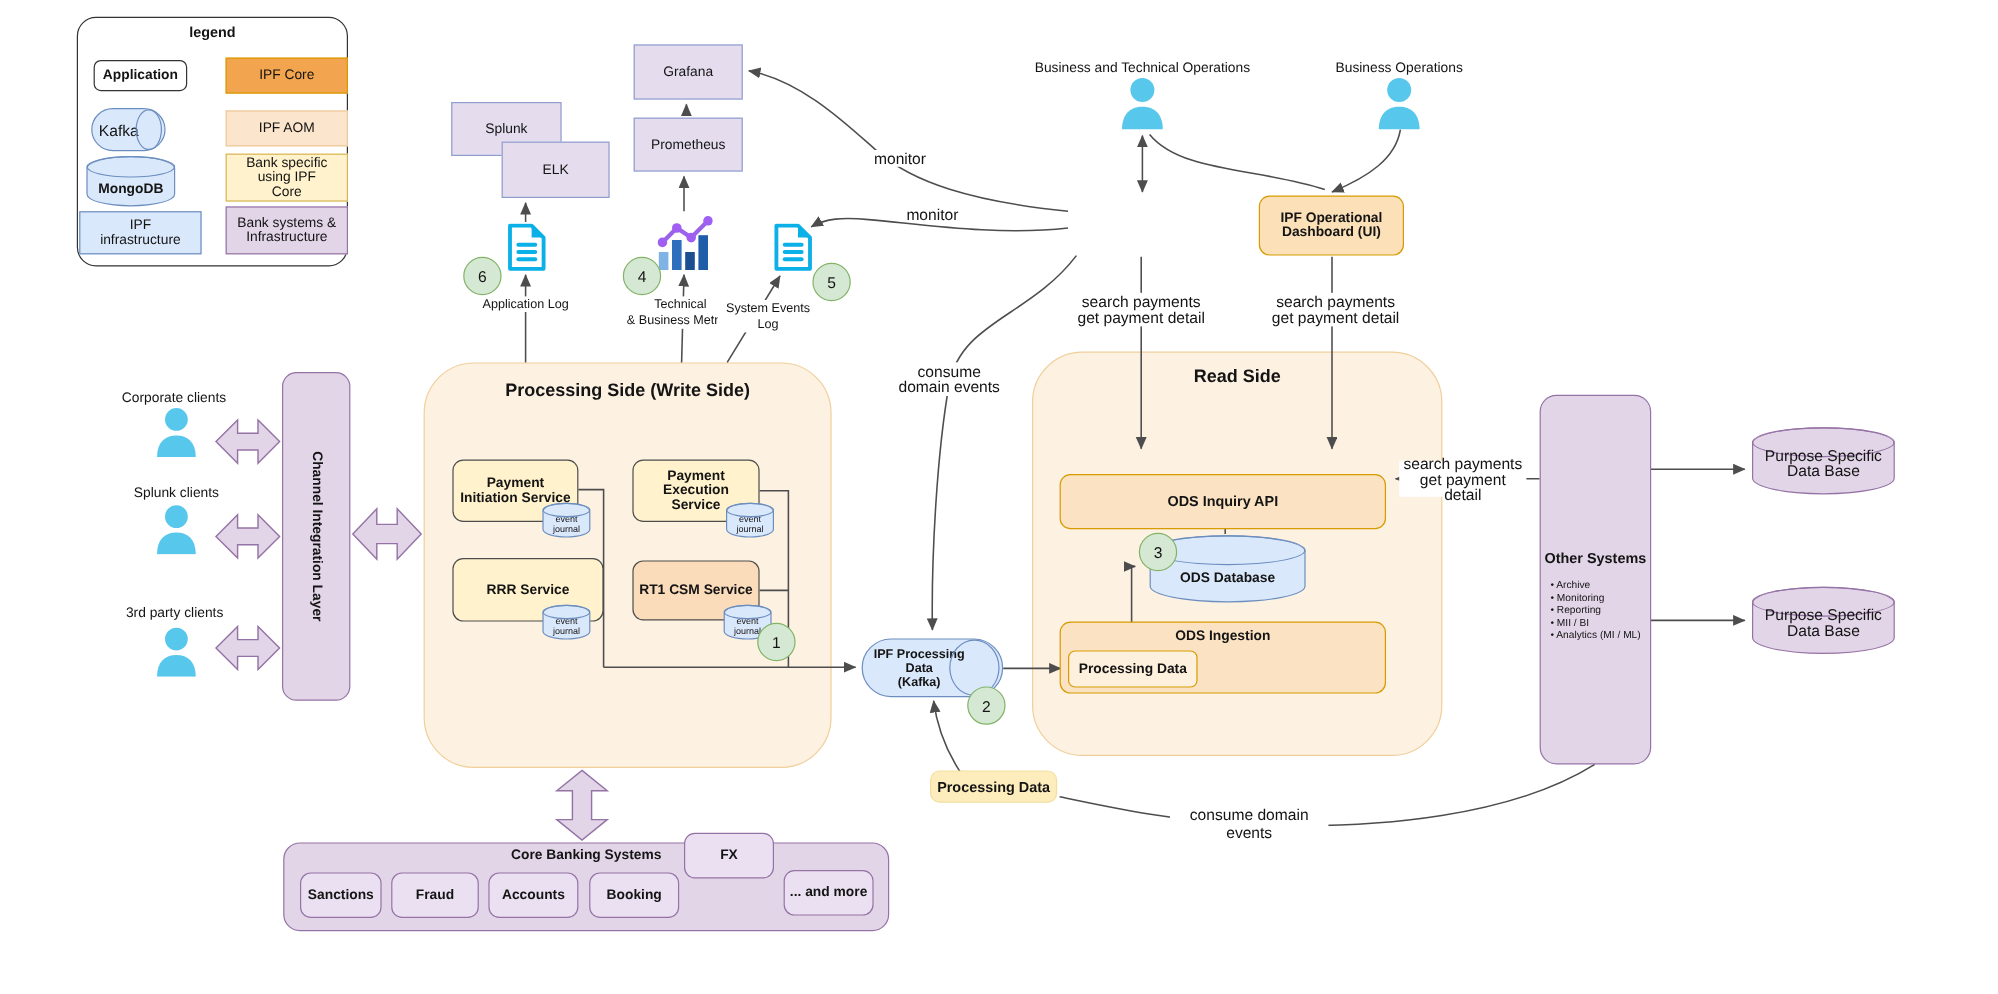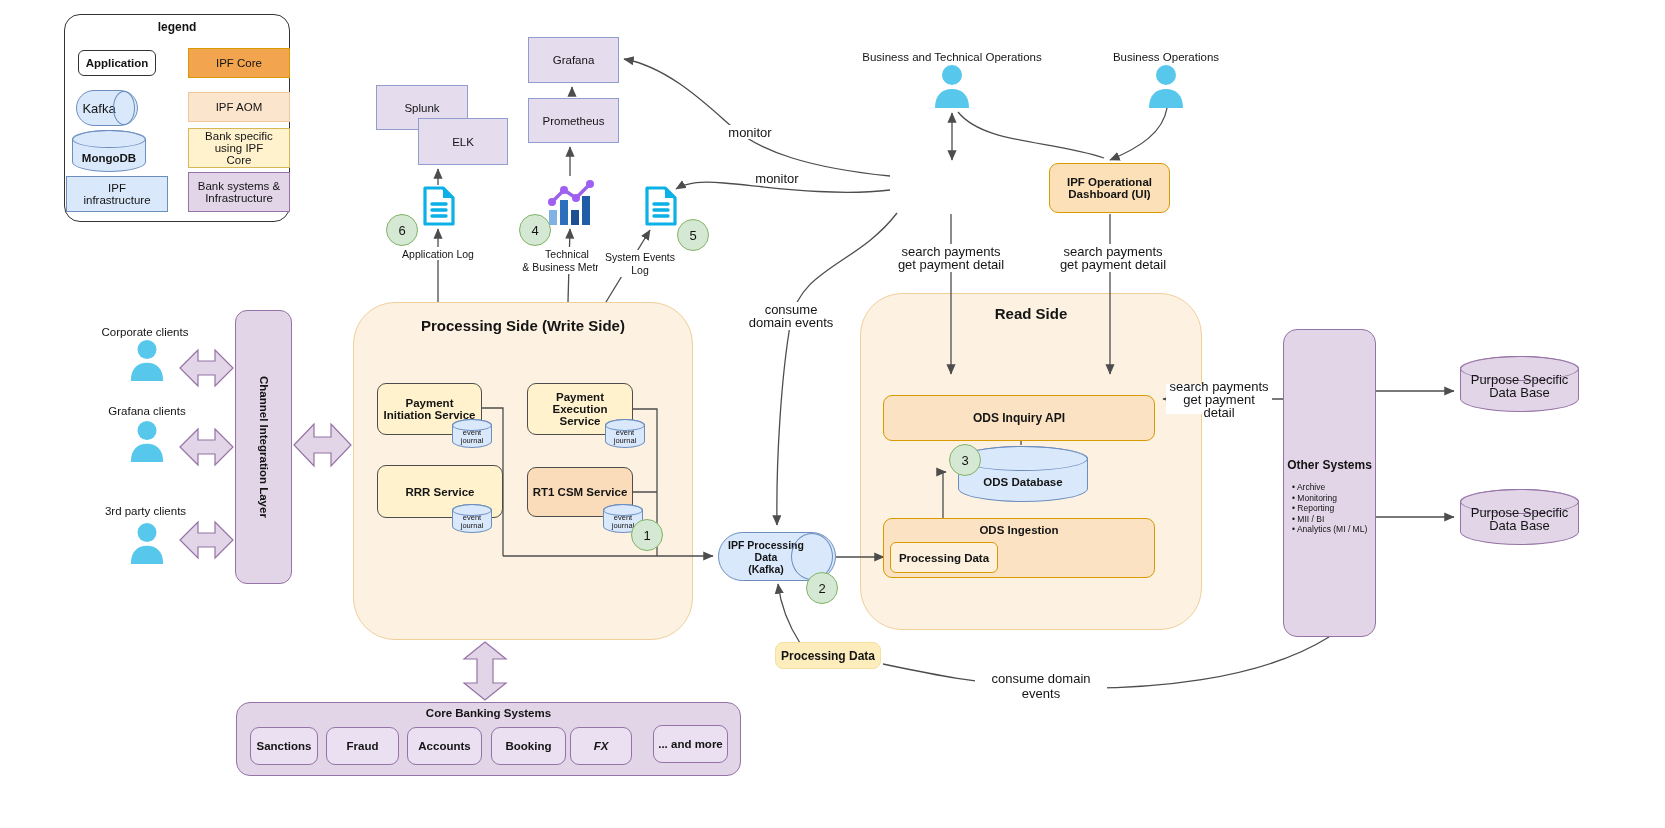--- a/index.html
+++ b/index.html
@@ -194,21 +194,21 @@
   </div>
   <div class="abs ctr t11 wbg" style="left:975px;top:679px;width:132px;height:14px;">consume domain events</div>
 
   <div class="abs ctr t115" style="left:95px;top:325px;width:100px;height:13px;">Corporate clients</div>
   <div class="abs" style="left:128px;top:339px;width:38px;height:42px;">
     <svg viewBox="0 0 40 44" width="38" height="42">
         <circle cx="20" cy="11" r="10" fill="#57c8eb"></circle>
         <path d="M3,44 C3,31 10,25 20,25 C30,25 37,31 37,44 Z" fill="#57c8eb"></path>
       </svg>
   </div>
-  <div class="abs ctr t115" style="left:103px;top:404px;width:88px;height:13px;">Grafana clients</div>
+  <div class="abs ctr t115" style="left:103px;top:404px;width:88px;height:13px;">Splunk clients</div>
   <div class="abs" style="left:128px;top:420px;width:38px;height:42px;">
     <svg viewBox="0 0 40 44" width="38" height="42">
         <circle cx="20" cy="11" r="10" fill="#57c8eb"></circle>
         <path d="M3,44 C3,31 10,25 20,25 C30,25 37,31 37,44 Z" fill="#57c8eb"></path>
       </svg>
   </div>
   <div class="abs ctr t115" style="left:98px;top:504px;width:95px;height:13px;">3rd party clients</div>
   <div class="abs" style="left:128px;top:522px;width:38px;height:42px;">
     <svg viewBox="0 0 40 44" width="38" height="42">
         <circle cx="20" cy="11" r="10" fill="#57c8eb"></circle>
@@ -280,16 +280,16 @@
     <span>Purpose Specific</span>
     <span>Data Base</span>
   </div>
 
   <div class="abs purple" style="left:236px;top:702px;width:505px;height:74px;border:1px solid #9673a6;border-radius:14px;"></div>
   <div class="abs ctr b t115" style="left:236px;top:706px;width:505px;height:14px;">Core Banking Systems</div>
   <div class="abs box purple-lt ctr b t115" style="left:250px;top:727px;width:68px;height:38px;text-align:right;">Sanctions</div>
   <div class="abs box purple-lt ctr b t115" style="left:326px;top:727px;width:73px;height:38px;">Fraud</div>
   <div class="abs box purple-lt ctr b t115" style="left:407px;top:727px;width:75px;height:38px;">Accounts</div>
   <div class="abs box purple-lt ctr b t115" style="left:491px;top:727px;width:75px;height:38px;">Booking</div>
-  <div class="abs box purple-lt ctr b t115" style="left:570px;top:727px;width:62px;height:38px;font-style:italic;">FX</div>
+  <div class="abs box purple-lt ctr b t115" style="left:570px;top:694px;width:75px;height:38px;">FX</div>
   <div class="abs box purple-lt ctr b t115" style="left:653px;top:725px;width:75px;height:38px;">... and more</div>
 
 </div>
 
 </body></html>

